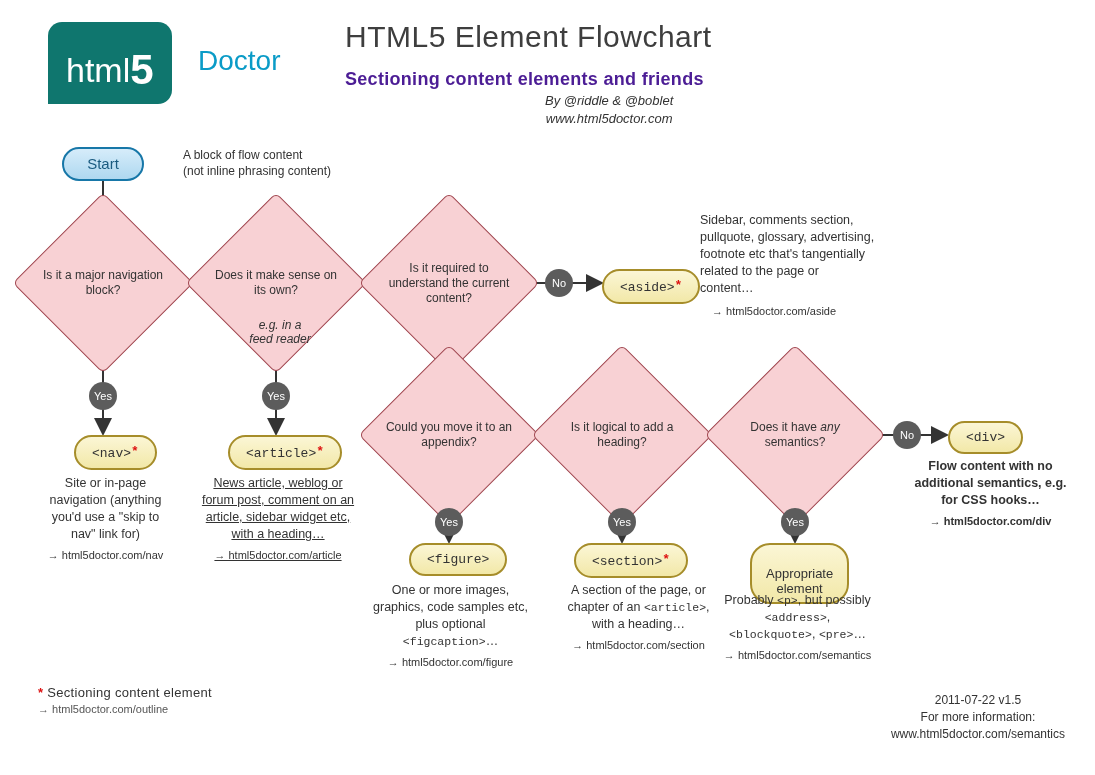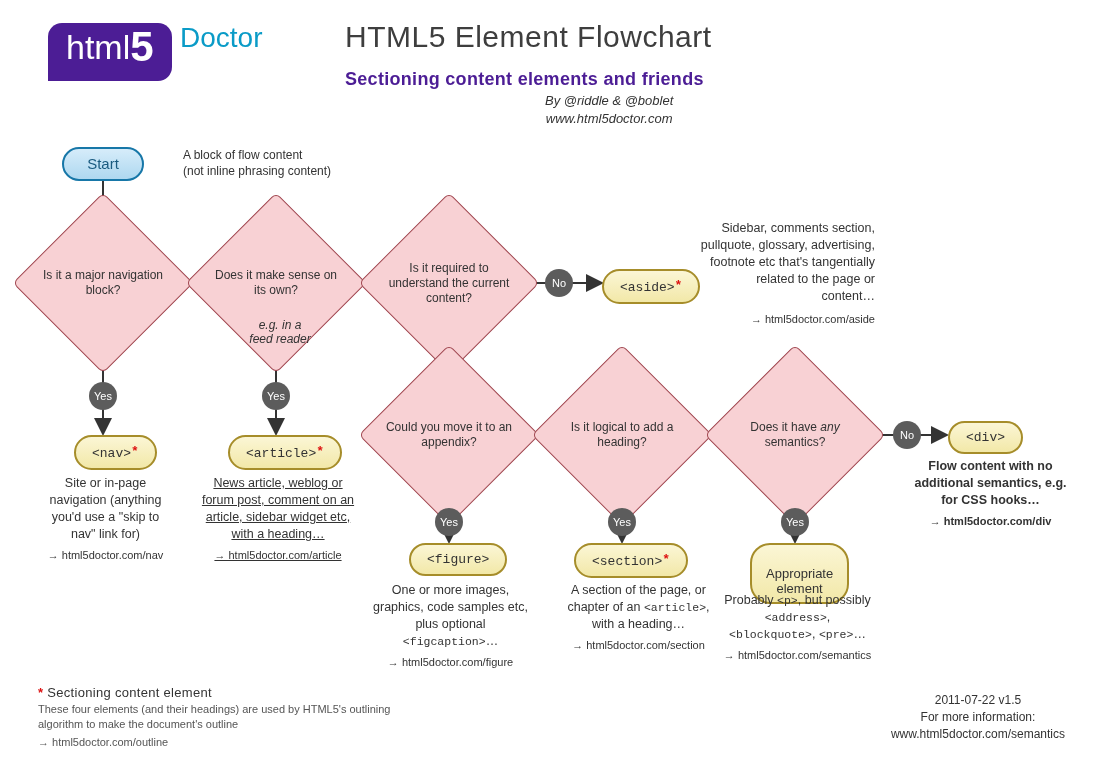--- a/index.html
+++ b/index.html
@@ -1,20 +1,20 @@
 <!DOCTYPE html>
 <html><head>
 <meta charset="utf-8">
 <style>
 * { box-sizing: border-box; margin: 0; padding: 0; }
 body { font-family: "Helvetica Neue", Arial, sans-serif; background: #fff; width: 1095px; height: 775px; position: relative; color: #333; }
 .logo { position: absolute; left: 48px; top: 22px; }
-.logo-badge { display: inline-block; background: #4c1d95; color: #fff; font-size: 34px; font-weight: 300; padding: 0 18px 10px 18px; border-radius: 14px 14px 14px 0; position: relative; }
+.logo-badge { display: inline-block; background: #0f766e; color: #fff; font-size: 34px; font-weight: 300; padding: 24px 18px 10px 18px; border-radius: 14px 14px 14px 0; position: relative; }
 .logo-badge .five { font-weight: 700; font-size: 42px; vertical-align: -2px; }
-.logo-doctor { display: inline-block; color: #0a9bc7; font-size: 28px; font-weight: 400; margin-left: 4px; vertical-align: 12px; }
+.logo-doctor { display: inline-block; color: #0a9bc7; font-size: 28px; font-weight: 400; margin-left: 22px; vertical-align: 12px; }
 .title { position: absolute; left: 345px; top: 20px; font-size: 30px; font-weight: 400; letter-spacing: 0.5px; color: #3e3e3e; }
 .subtitle { position: absolute; left: 345px; top: 56px; font-size: 18px; font-weight: 700; color: #4c1d95; letter-spacing: 0.3px; margin-top: 13px; }
 .byline { position: absolute; left: 545px; top: 92px; font-style: italic; font-size: 13px; text-align: center; line-height: 1.35; color: #333; }
 
 .start-box { position: absolute; width: 82px; height: 34px; border: 2px solid #1777a8; border-radius: 18px; background: linear-gradient(#d6ecfa,#aed8f0); text-align: center; line-height: 30px; font-size: 15px; color: #1a5b80; }
 .start-note { position: absolute; font-size: 12px; line-height: 1.3; color: #333; margin-left: 25px; }
 
 .decision { position: absolute; width: 128px; height: 128px; }
 .decision .shape { width: 100%; height: 100%; transform: rotate(45deg); background: #f8d1d4; border: 1.5px solid #a04750; border-radius: 6px; }
 .decision .label { position: absolute; top: 50%; left: 50%; transform: translate(-50%,-50%); width: 135px; text-align: center; font-size: 12px; line-height: 1.25; font-weight: 300; color: #333; }
@@ -163,21 +163,21 @@
 </div>
 
 <div class="desc" style="left:38px; top:475px; width:135px;">
   <div>Site or in-page navigation (anything you'd use a "skip to nav" link for)</div>
   <div class="link">→ html5doctor.com/nav</div>
 </div>
 <div class="desc" style="left:198px; top:475px; width:160px;text-decoration:underline;">
   <div>News article, weblog or forum post, comment on an article, sidebar widget etc, with a heading…</div>
   <div class="link">→ html5doctor.com/article</div>
 </div>
-<div class="desc" style="left:700px; top:220px; width:175px; text-align:right;">
+<div class="desc" style="left:700px; top:212px; width:175px; text-align:left;">
   <div>Sidebar, comments section, pullquote, glossary, advertising, footnote etc that's tangentially related to the page or content…</div>
   <div class="link" style="margin-top:8px;margin-left:12px;">→ html5doctor.com/aside</div>
 </div>
 <div class="desc" style="left:373px; top:582px; width:155px;">
   <div>
     <span>One or more images, graphics, code samples etc, plus optional </span><span class="mono">&lt;figcaption&gt;</span><span>…</span>
   </div>
   <div class="link">→ html5doctor.com/figure</div>
 </div>
 <div class="desc" style="left:546px; top:582px; width:155px;margin-left:15px;">
@@ -192,21 +192,20 @@
   </div>
   <div class="link">→ html5doctor.com/semantics</div>
 </div>
 <div class="desc" style="left:913px; top:458px; width:155px;font-weight:bold;">
   <div>Flow content with no additional semantics, e.g. for CSS hooks…</div>
   <div class="link">→ html5doctor.com/div</div>
 </div>
 
 <div class="legend">
   <div class="title-line"><span class="ast">*</span> <span>Sectioning content element</span></div>
-  <div class="body">These four elements (and their headings) are used by HTML5's outlining algorithm to make the document's outline</div>
   <div class="body">→ html5doctor.com/outline</div>
 </div>
 
 <div class="footer">
   <div>2011-07-22 v1.5</div>
   <div>For more information:</div>
   <div>www.html5doctor.com/semantics</div>
 </div>
 
 </body></html>

